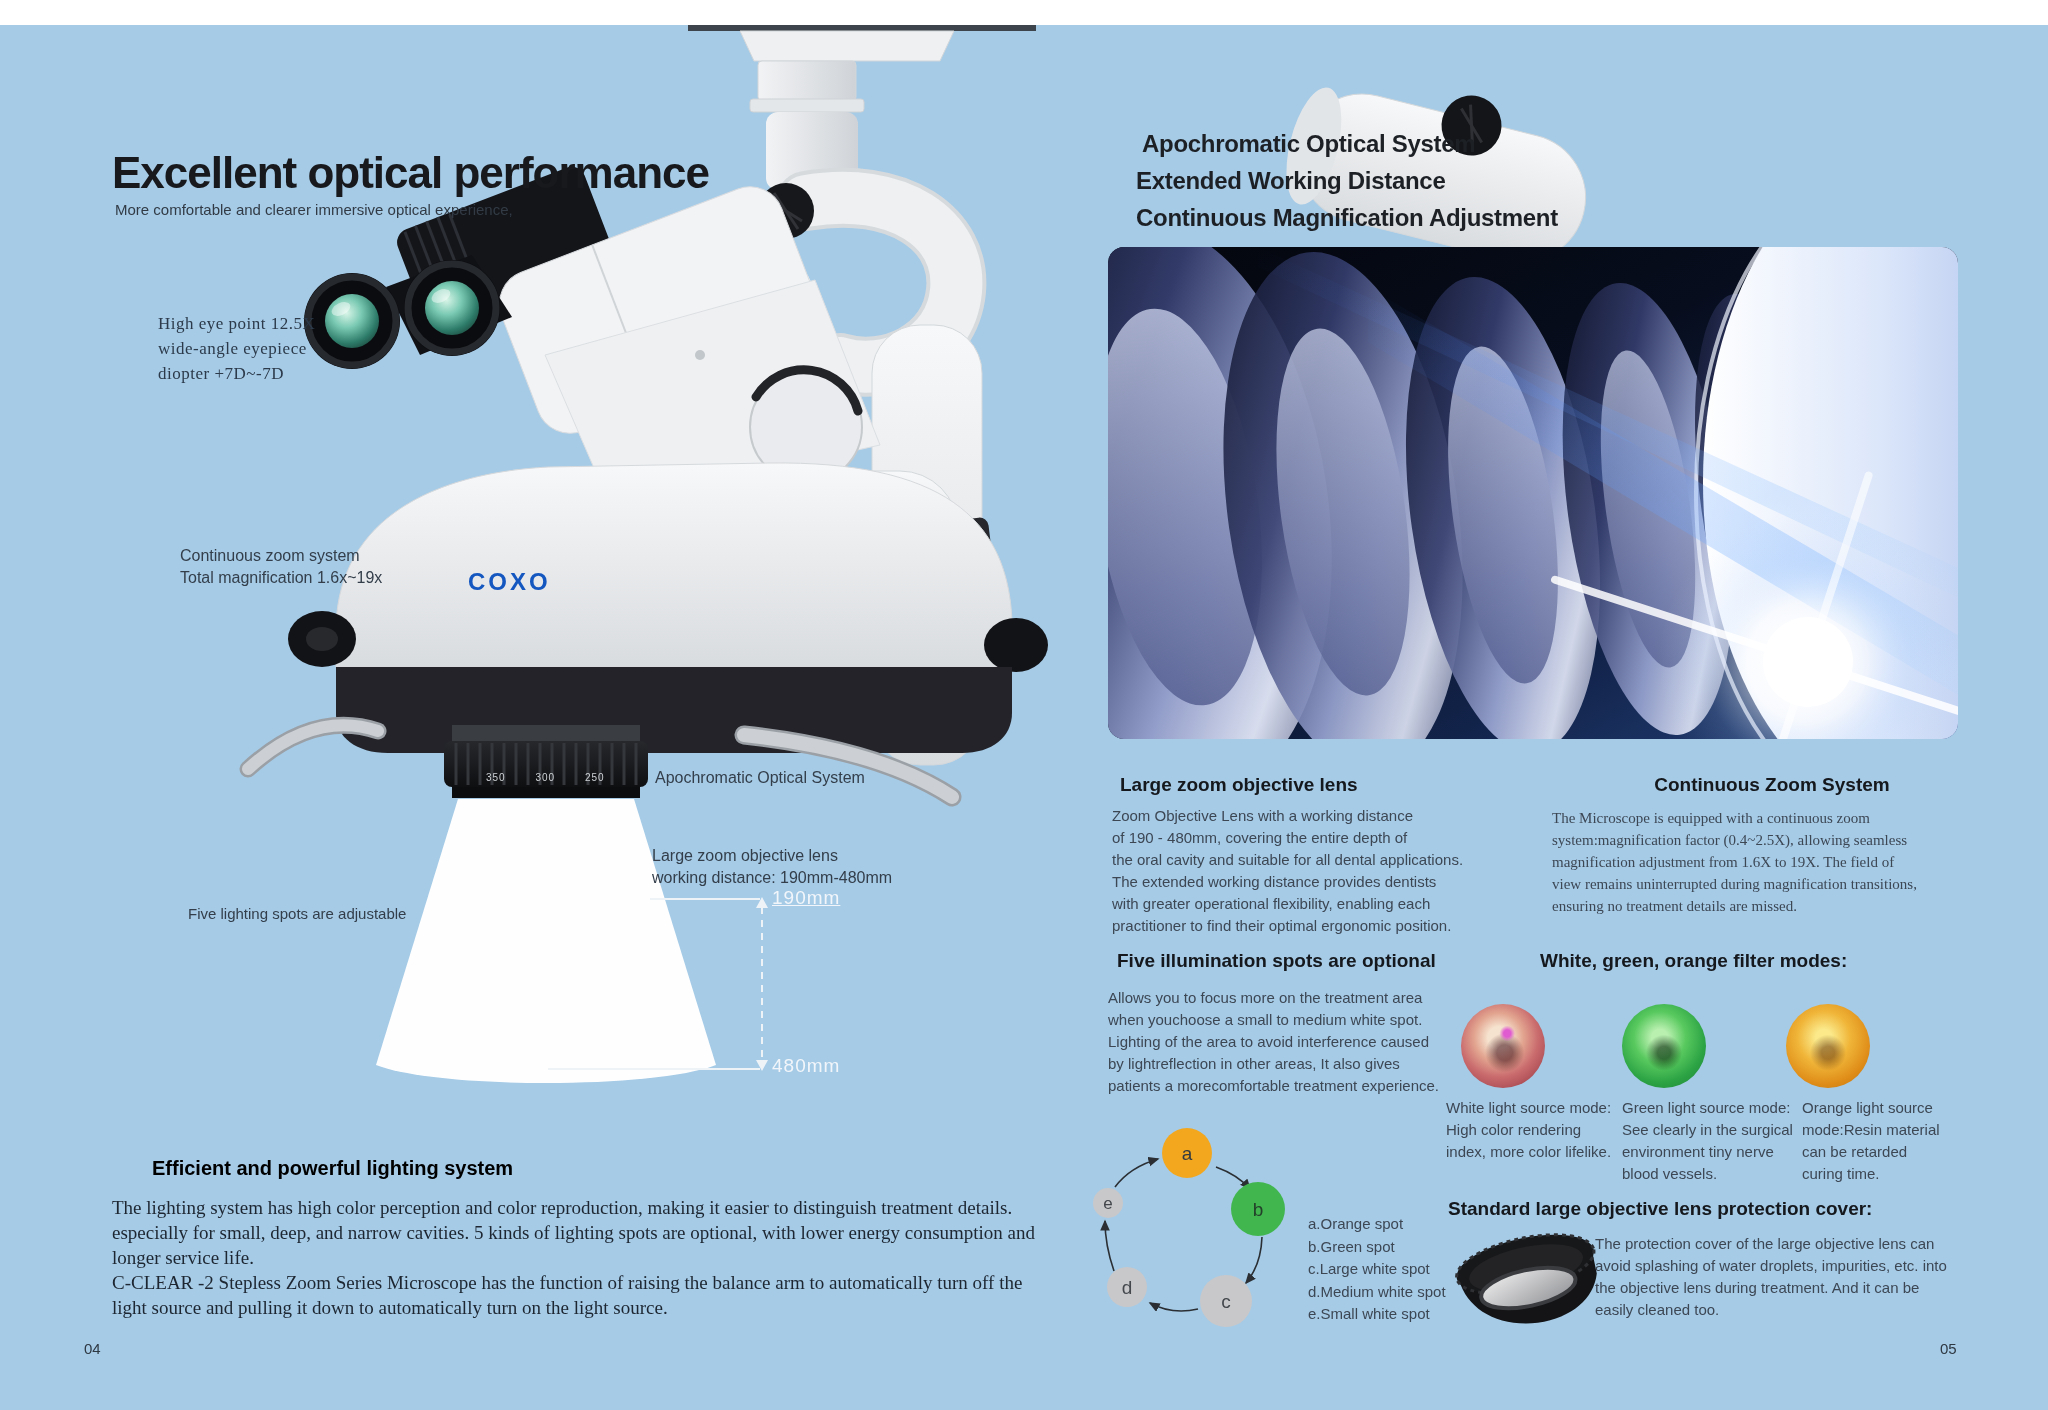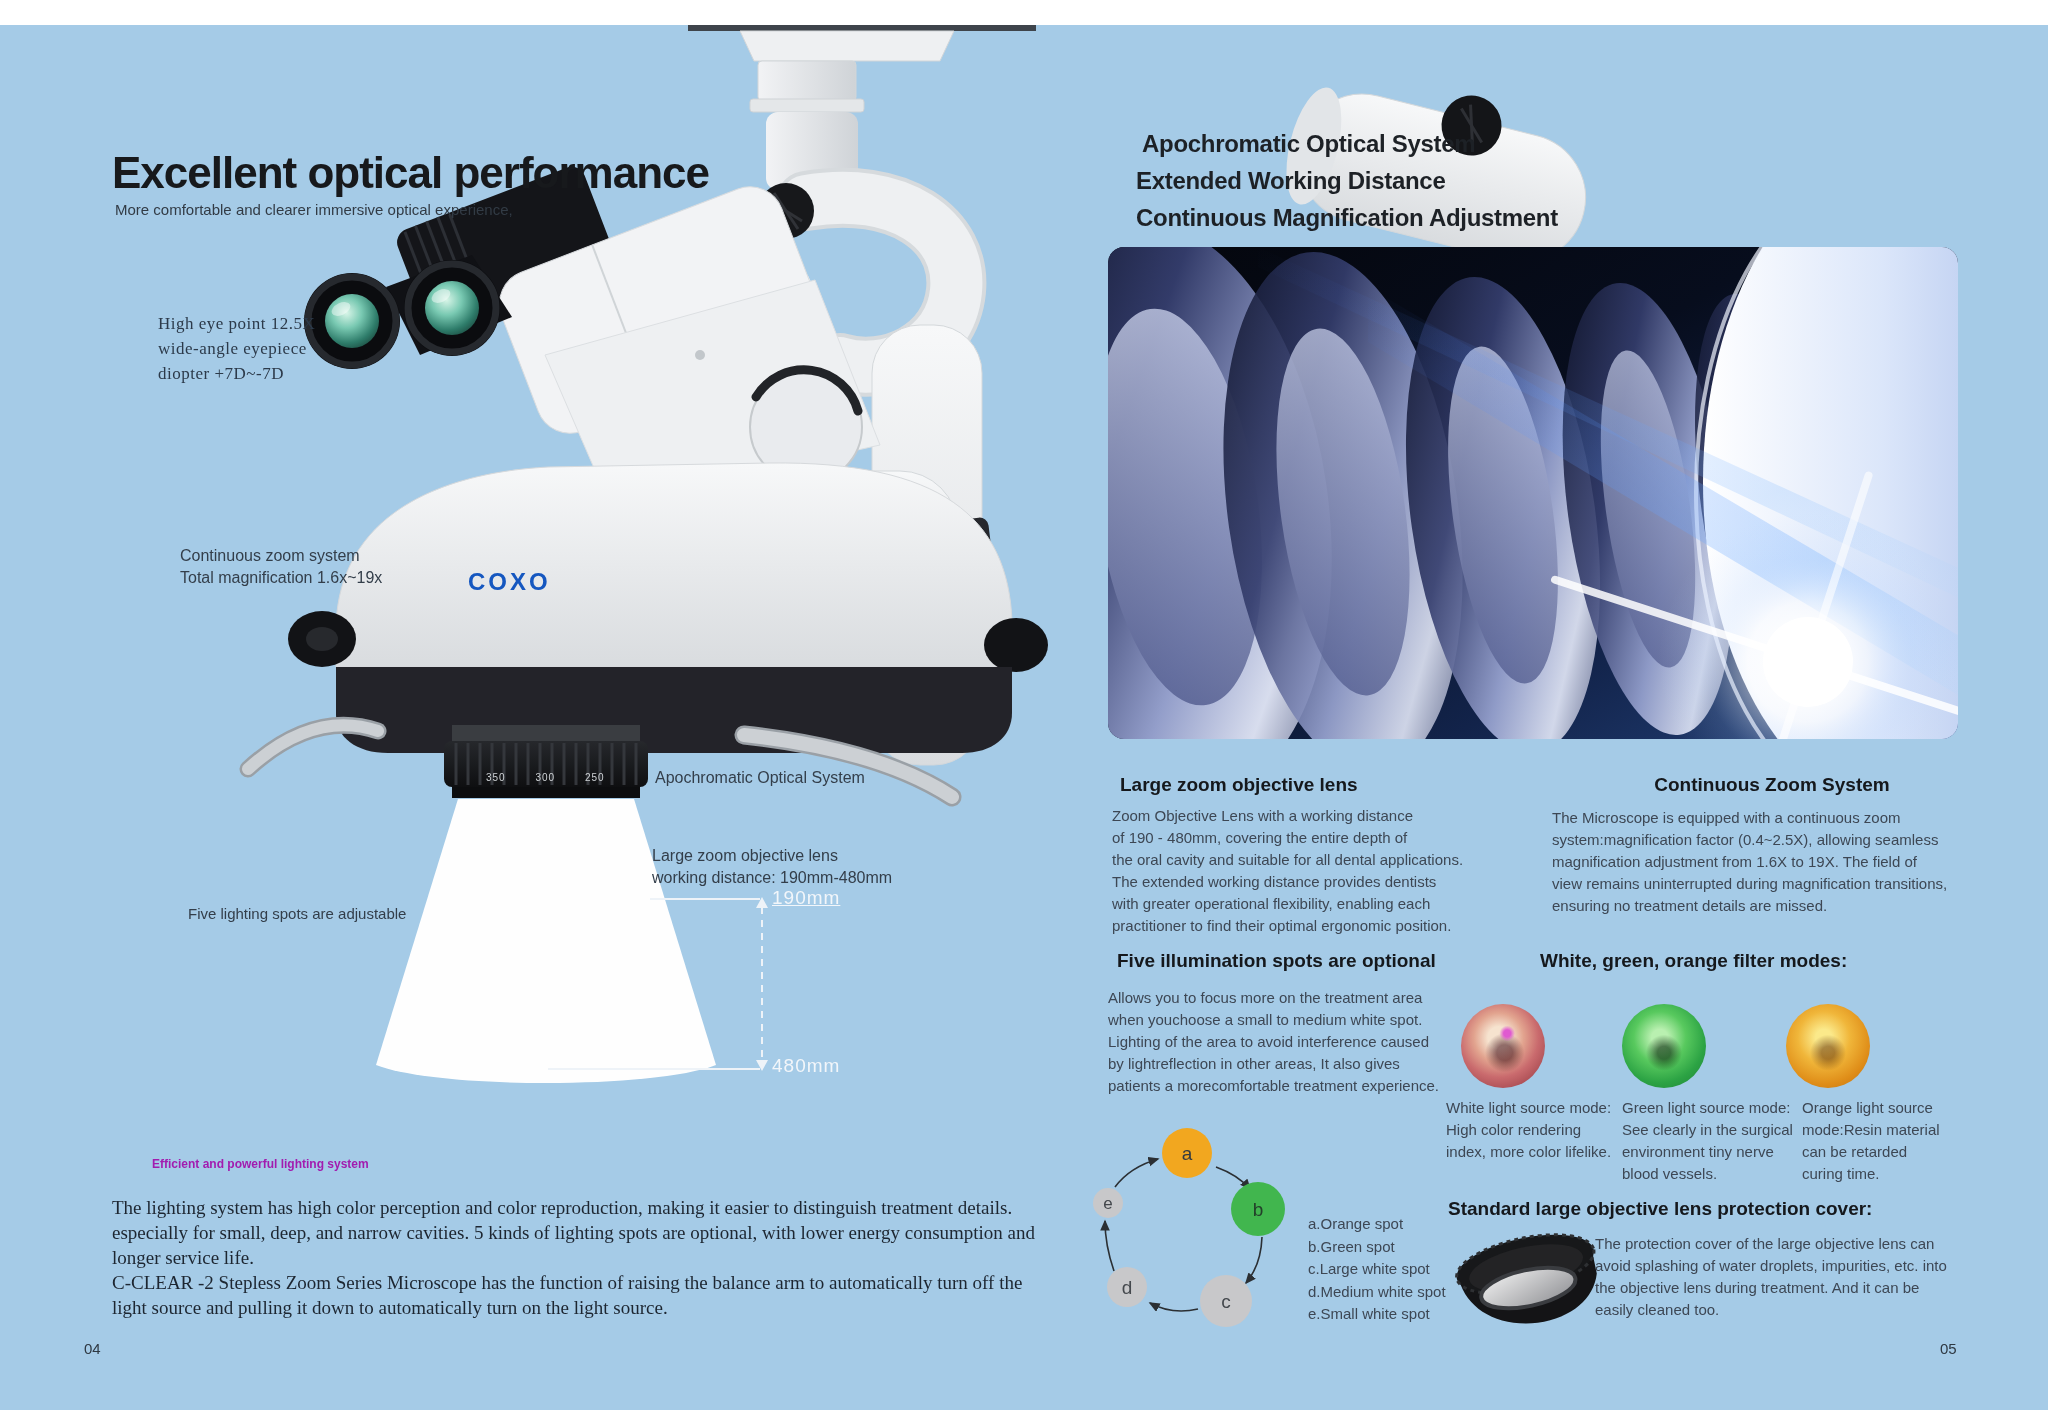--- a/index.html
+++ b/index.html
@@ -4,21 +4,21 @@
 <style>
   html,body{margin:0;padding:0;}
   #page{position:relative;width:2048px;height:1410px;background:#a5cbe7;overflow:hidden;
         font-family:"Liberation Sans",sans-serif;color:#2b3440;margin-top:25px;}
   .abs{position:absolute;}
   .t-title{font-size:44px;font-weight:bold;letter-spacing:-1px;color:#17191c;}
   .t-sub{font-size:15px;color:#323b45;}
   .ann{font-size:16px;color:#333e4a;line-height:22px;}
   .ann-serif{font-family:"Liberation Serif",serif;font-size:17px;color:#2c3a4a;line-height:25px;letter-spacing:.5px;}
   .white-label{font-size:19px;color:#f2f6fa;letter-spacing:1px;}
-  .sec-head{font-size:12px;font-weight:bold;color:#a21caf;}
+  .sec-head{font-size:20px;font-weight:bold;color:#000000;}
   .para-serif{font-family:"Liberation Serif",serif;font-size:19px;color:#1d2631;line-height:25px;}
   .r-head{font-size:24px;font-weight:bold;color:#1d2126;letter-spacing:-.3px;line-height:37px;}
   .col-head{font-size:19px;font-weight:bold;color:#15181c;}
   .body15{font-size:15px;color:#3d4754;line-height:22px;}
   .cap{font-size:15px;color:#3d4754;line-height:22px;}
   .pageno{font-size:15px;color:#2e3842;}
   .logo{font-size:24px;font-weight:bold;color:#1557c0;letter-spacing:3px;}
   .barrel-marks{font-size:10px;color:#cfd3d6;word-spacing:26px;letter-spacing:1px;}
   .mode-circle{width:84px;height:84px;border-radius:50%;}
   .mode-white{background:
@@ -291,21 +291,21 @@
   <div class="abs body15" style="left:1112px;top:780px;">
     <div>Zoom Objective Lens with a working distance</div>
     <div>of 190 - 480mm, covering the entire depth of</div>
     <div>the oral cavity and suitable for all dental applications.</div>
     <div>The extended working distance provides dentists</div>
     <div>with greater operational flexibility, enabling each</div>
     <div>practitioner to find their optimal ergonomic position.</div>
   </div>
 
   <div class="abs col-head" style="left:1552px;top:749px;width:440px;text-align:center;">Continuous Zoom System</div>
-  <div class="abs body15" style="left:1552px;top:782px;">
+  <div class="abs body15" style="left:1552px;top:782px;font-family:Liberation Serif, serif;">
     <div>The Microscope is equipped with a continuous zoom</div>
     <div>system:magnification factor (0.4~2.5X), allowing seamless</div>
     <div>magnification adjustment from 1.6X to 19X. The field of</div>
     <div>view remains uninterrupted during magnification transitions,</div>
     <div>ensuring no treatment details are missed.</div>
   </div>
 
   <div class="abs col-head" style="left:1117px;top:925px;">Five illumination spots are optional</div>
   <div class="abs body15" style="left:1108px;top:962px;">
     <div>Allows you to focus more on the treatment area</div>

